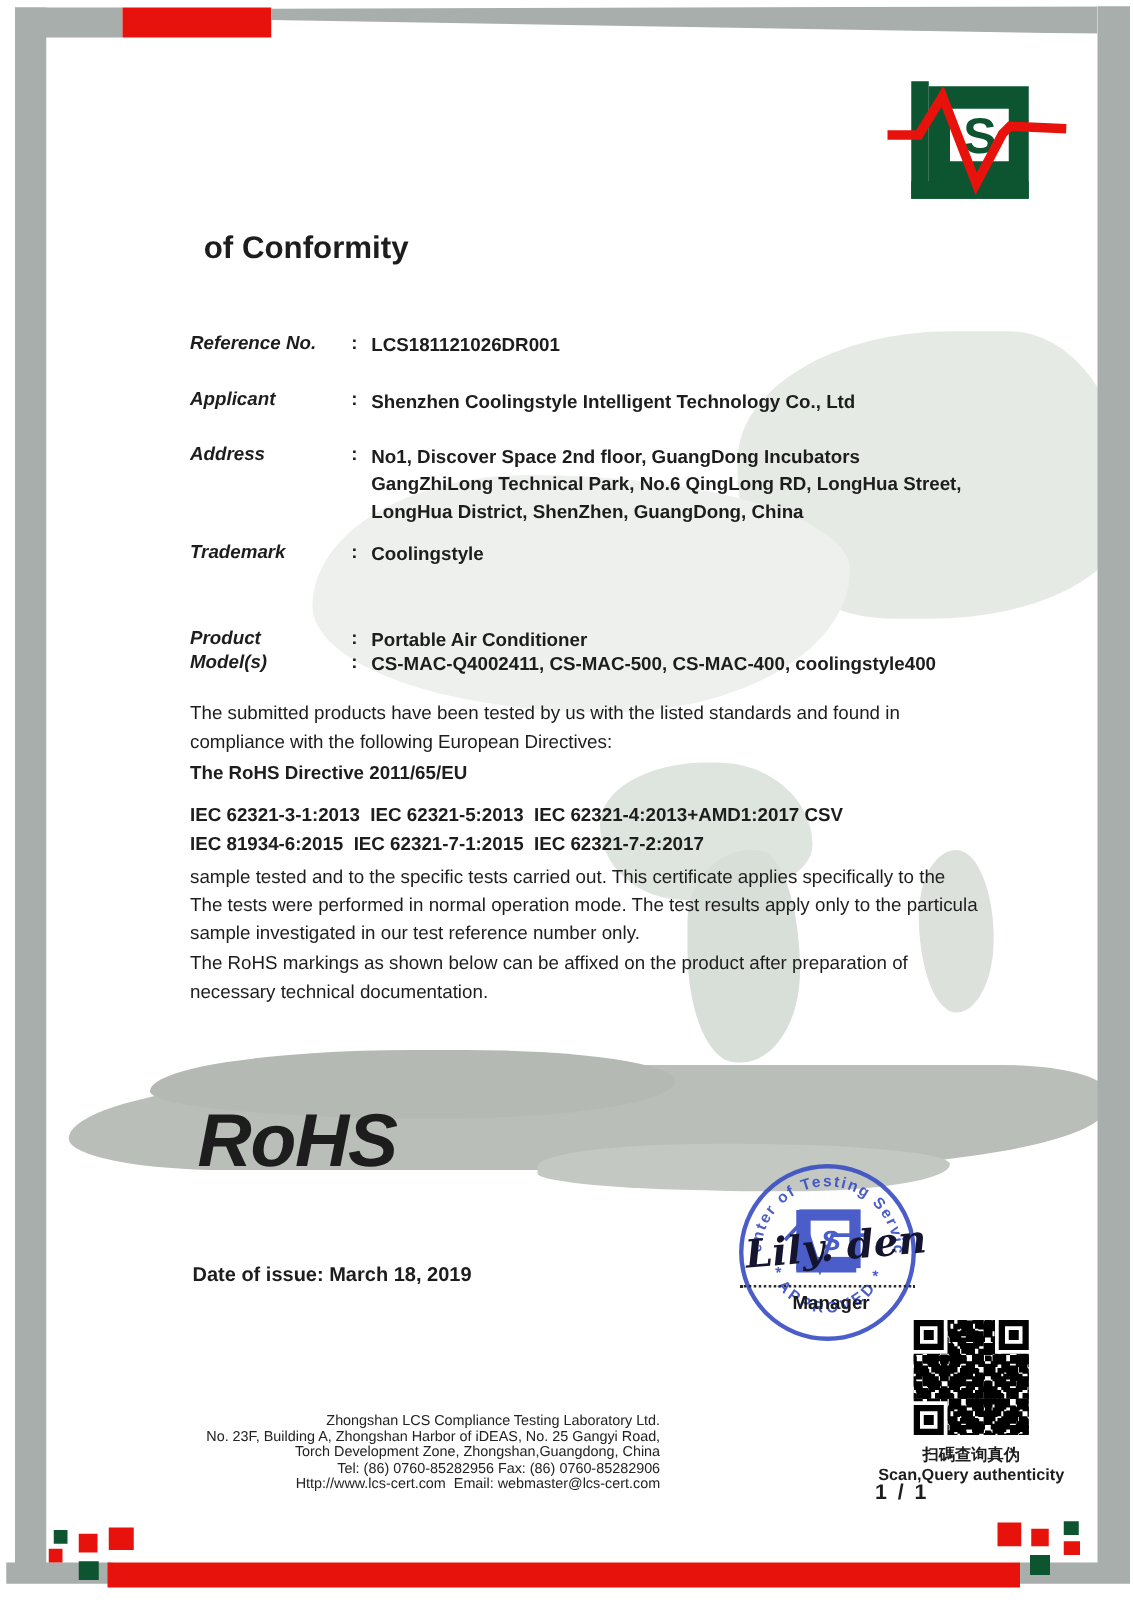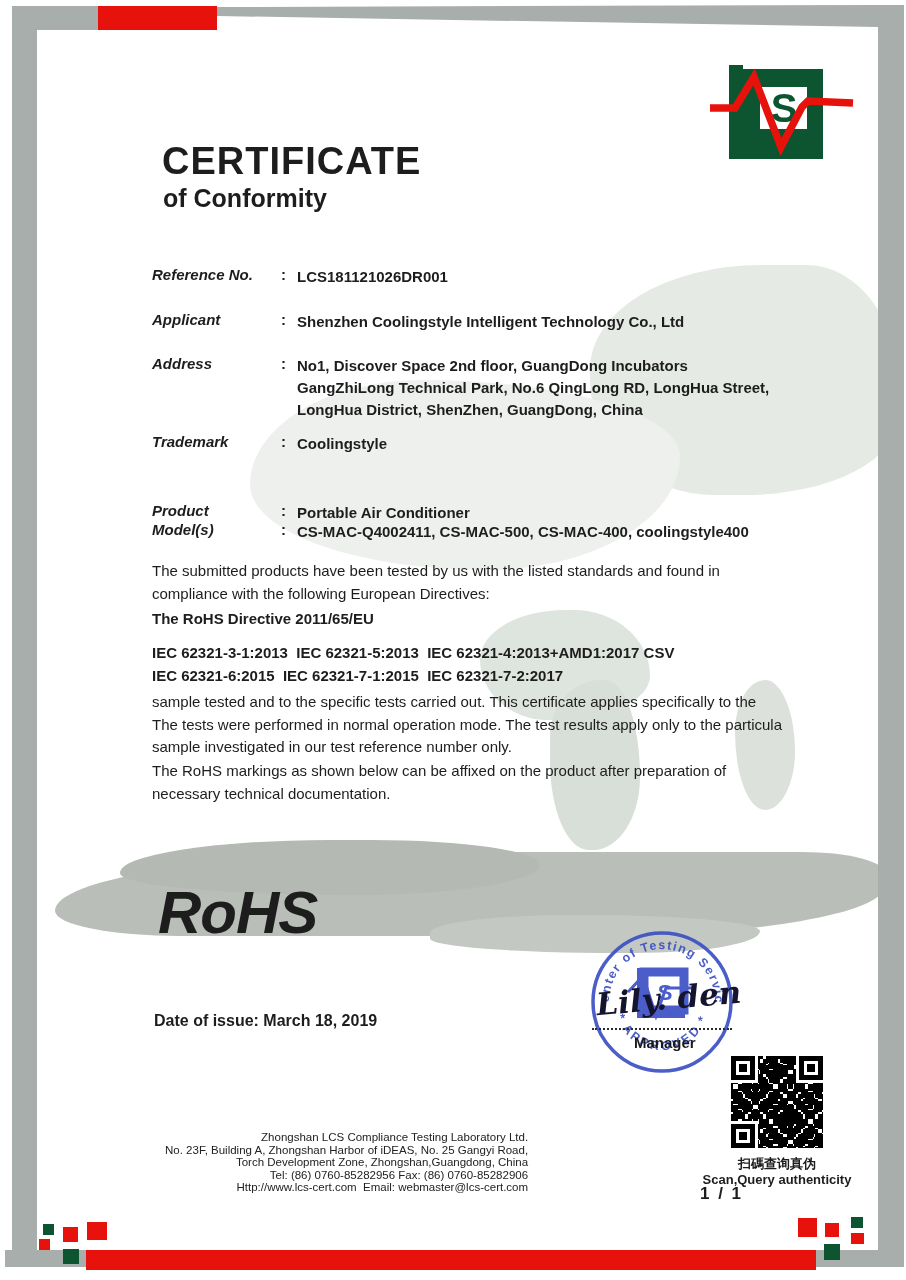--- a/index.html
+++ b/index.html
@@ -79,21 +79,20 @@
 
   <svg class="abs content" style="left:705px;top:55px;" width="155" height="112" viewBox="0 0 155 112">
     <rect x="38" y="14" width="80" height="90" fill="#0d5430"></rect>
     <rect x="24" y="10" width="14" height="94" fill="#0d5430"></rect>
     <rect x="24" y="90" width="94" height="14" fill="#0d5430"></rect>
     <rect x="55" y="32" width="47" height="42" fill="#ffffff"></rect>
     <text x="79" y="67" font-size="40" font-weight="bold" fill="#0d5430" text-anchor="middle" font-family="Liberation Sans, sans-serif">S</text>
     <polyline points="5,53 30,53 49,22 76,92 97,52 103,46 148,48" fill="none" stroke="#e8120c" stroke-width="7.5"></polyline>
   </svg>
 
-  <div class="abs content title1" style="left:162px;top:140px;">CERTIFICATE</div>
   <div class="abs content title2" style="left:163px;top:184px;">of Conformity</div>
 
   <div class="row" style="top:266px;">
     <span class="lbl">Reference No.</span>
     <span class="colon">:</span>
     <span class="val">LCS181121026DR001</span>
   </div>
   <div class="row" style="top:311px;">
     <span class="lbl">Applicant</span>
     <span class="colon">:</span>
@@ -124,21 +123,21 @@
     <span class="val">CS-MAC-Q4002411, CS-MAC-500, CS-MAC-400, coolingstyle400</span>
   </div>
 
   <div class="para" style="top:560px;">
     <div>The submitted products have been tested by us with the listed standards and found in</div>
     <div>compliance with the following European Directives:</div>
   </div>
   <div class="para bold" style="top:608px;">The RoHS Directive 2011/65/EU</div>
   <div class="para bold" style="top:642px;">
     <div class="pre">IEC 62321-3-1:2013  IEC 62321-5:2013  IEC 62321-4:2013+AMD1:2017 CSV</div>
-    <div class="pre">IEC 62321-6:2015  IEC 62321-7-1:2015  IEC 62321-7-2:2017</div>
+    <div class="pre">IEC 81934-6:2015  IEC 62321-7-1:2015  IEC 62321-7-2:2017</div>
   </div>
   <div class="para" style="top:691px;">
     <div>sample tested and to the specific tests carried out. This certificate applies specifically to the</div>
     <div>The tests were performed in normal operation mode. The test results apply only to the particula</div>
     <div>sample investigated in our test reference number only.</div>
   </div>
   <div class="para" style="top:760px;">
     <div>The RoHS markings as shown below can be affixed on the product after preparation of</div>
     <div>necessary technical documentation.</div>
   </div>

